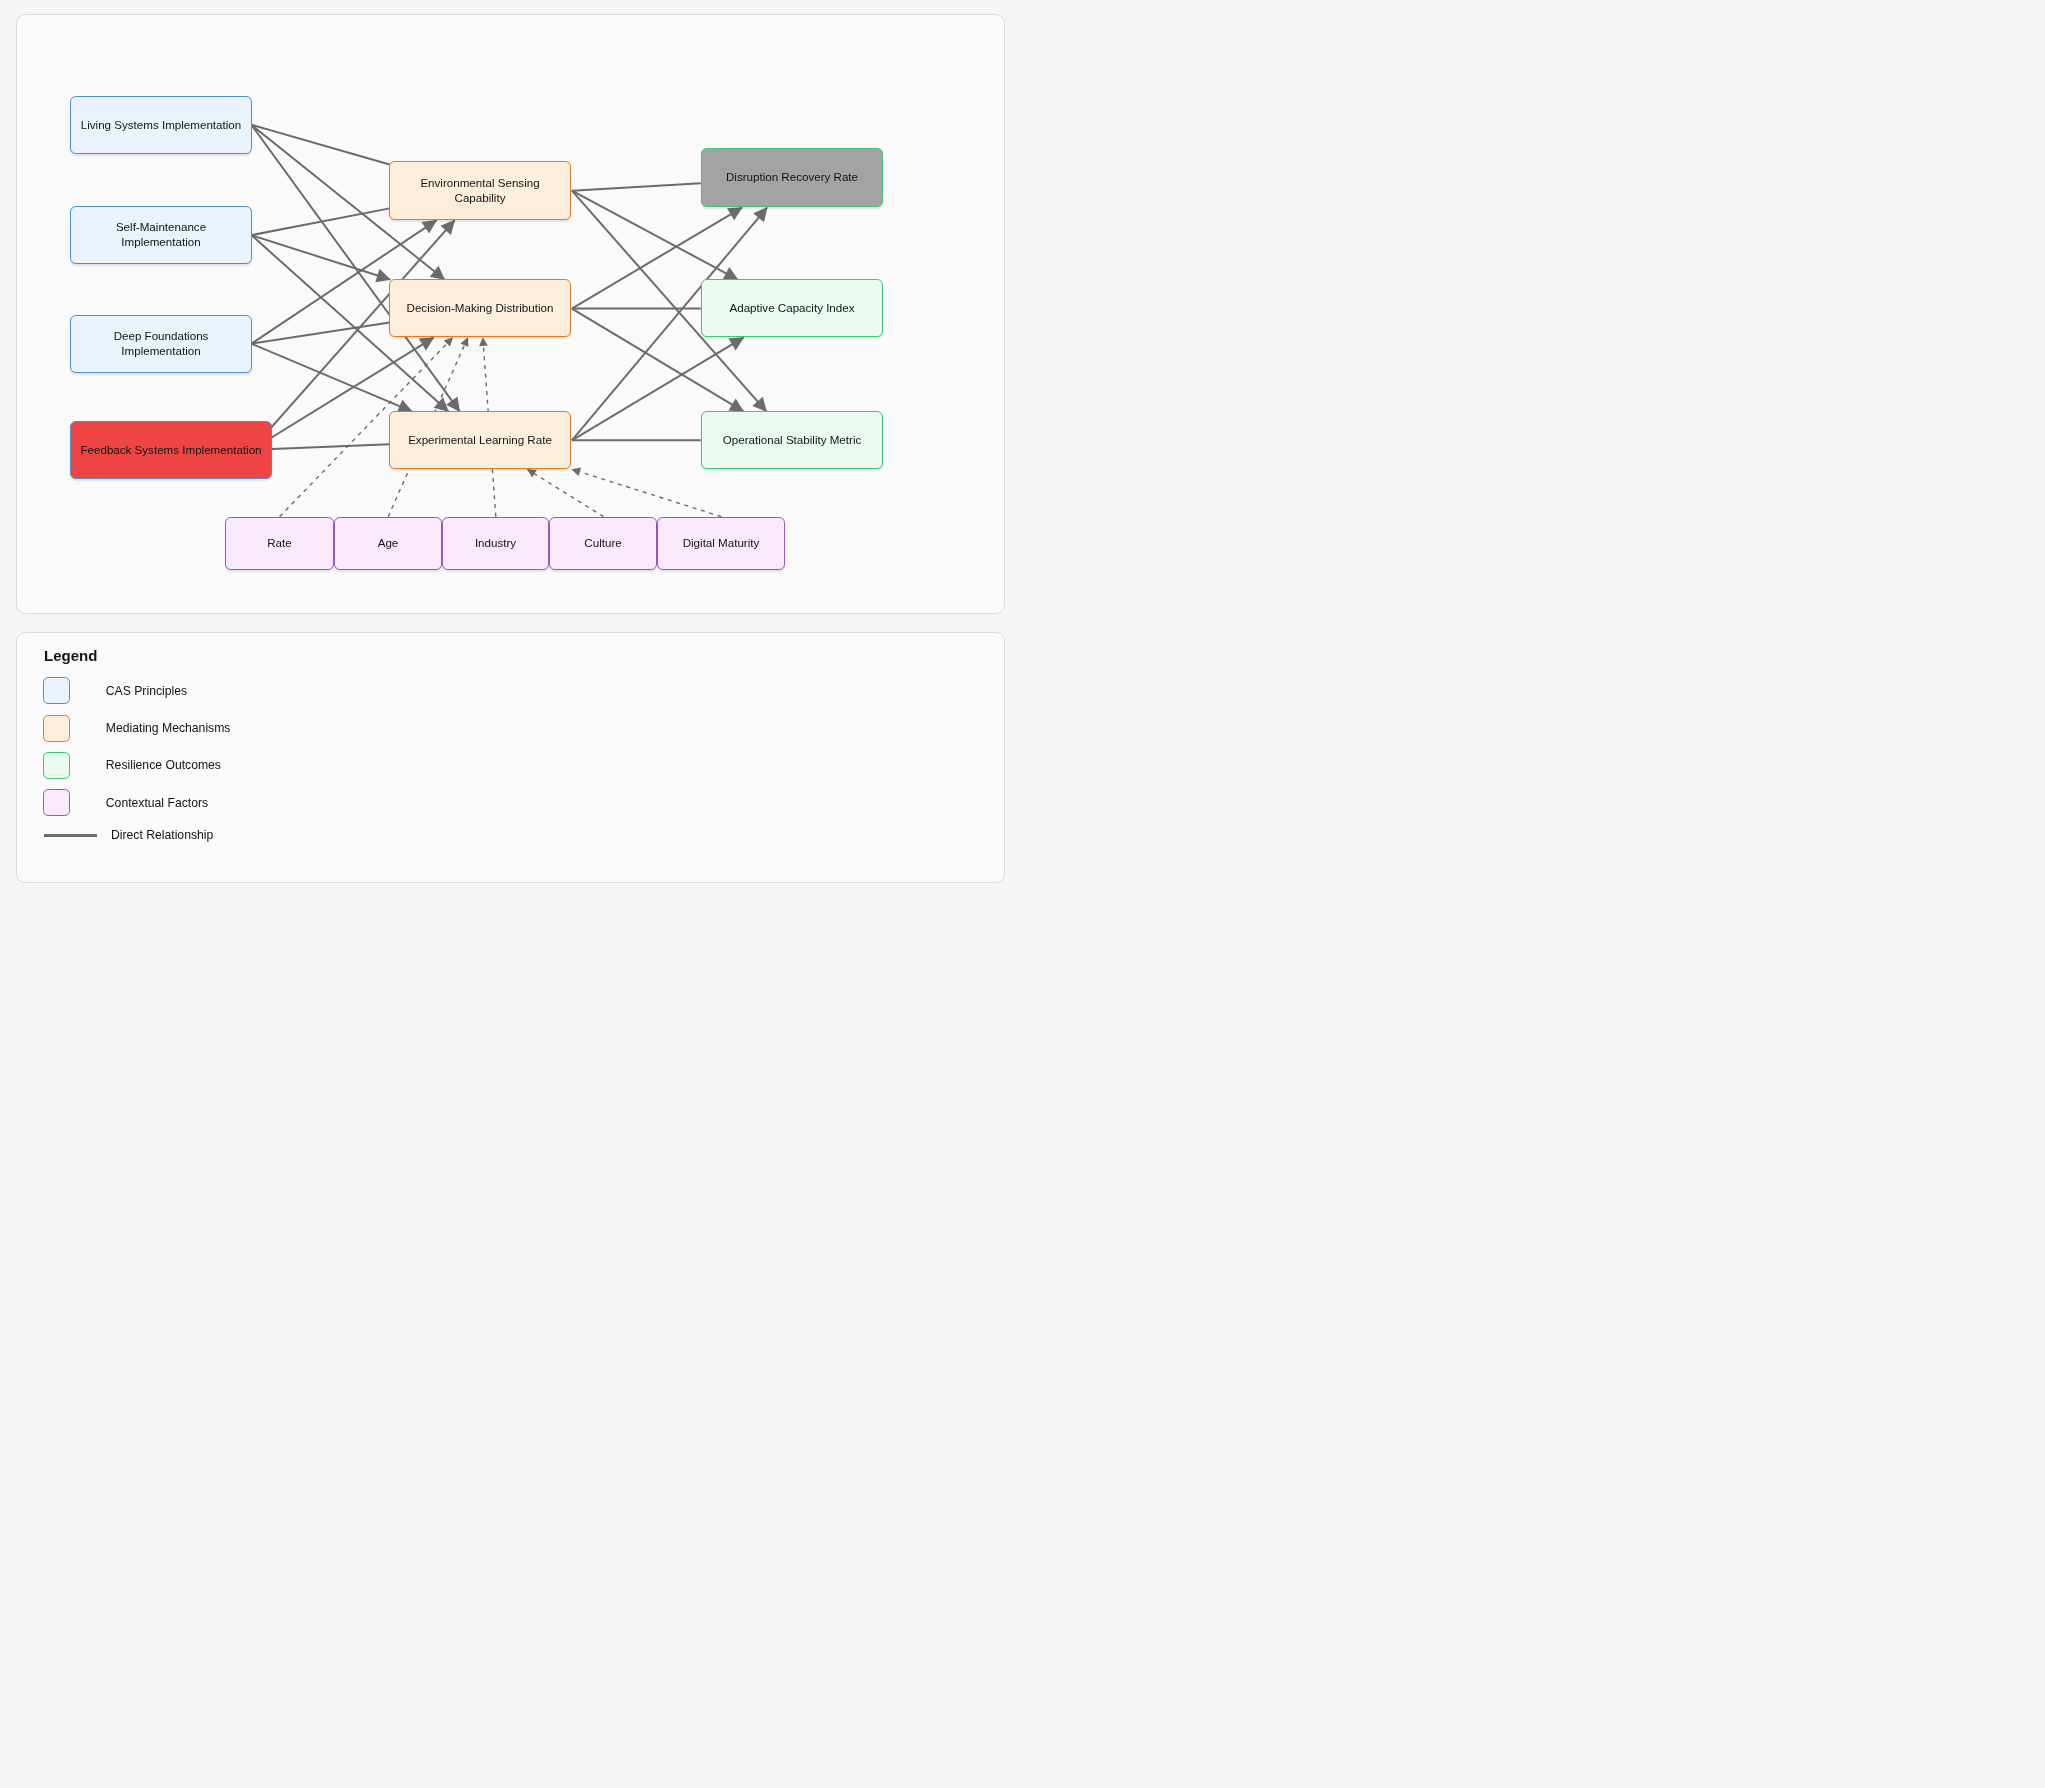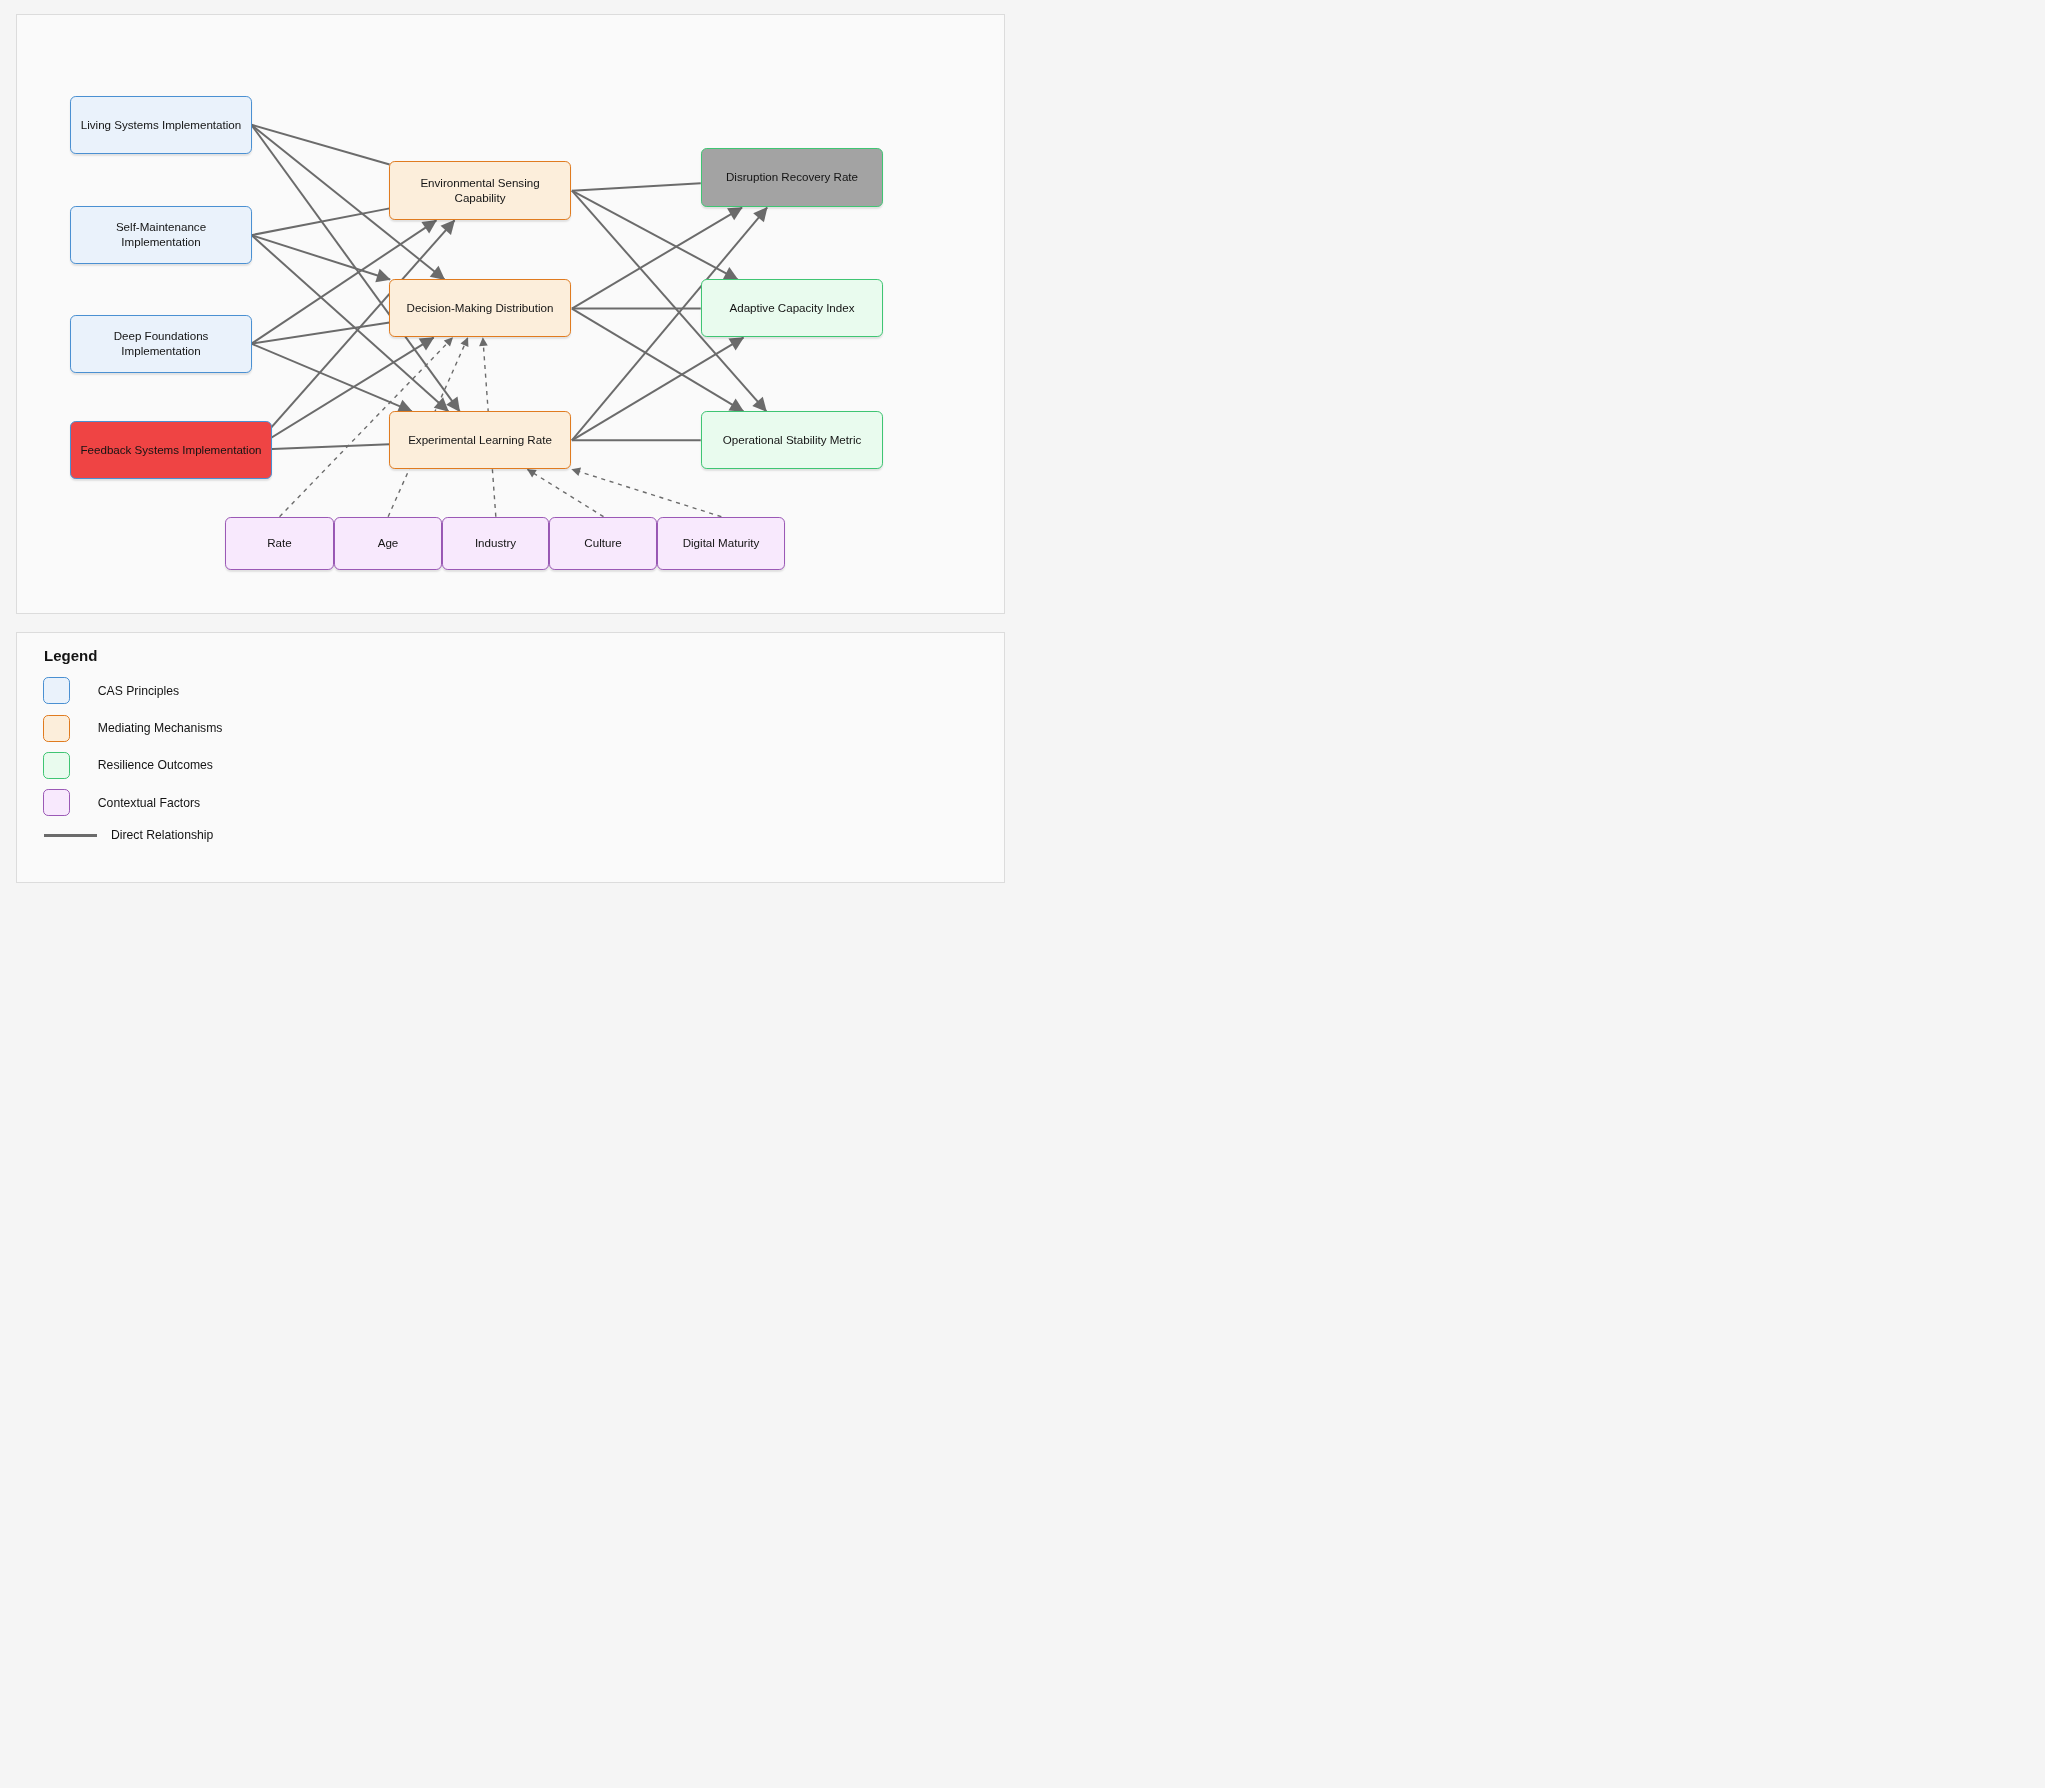--- a/index.html
+++ b/index.html
@@ -1,27 +1,27 @@
 <!DOCTYPE html>
 <html style="font-size:9.3px"><head>
 <meta charset="utf-8">
 <style>
   html,body{margin:0;padding:0;background:#f5f5f5;font-family:"Liberation Sans",sans-serif;}
   .stage{position:relative;width:1023px;height:894px;background:#f5f5f5;overflow:hidden;}
-  .panel{position:absolute;background:#fafafa;border:0.6px solid #dcdcdc;border-radius:0;box-sizing:border-box;}
+  .panel{position:absolute;background:#fafafa;border:0.6px solid #dcdcdc;border-radius:9px;box-sizing:border-box;}
   #diagram-panel{left:16.3px;top:14px;width:989px;height:600px;}
   #legend-panel{left:16.3px;top:632px;width:989px;height:251px;}
   #edge-layer{position:absolute;left:0;top:0;pointer-events:none;}
   #node-layer{position:absolute;left:0;top:0;width:0;height:0;}
   .node{position:absolute;display:flex;align-items:center;justify-content:center;
         text-align:center;border-radius:5.8px;font-size:11.6px;line-height:1.28;color:#141414;
         padding:3.5px 7px;box-sizing:border-box;box-shadow:0 1.2px 1.7px rgba(0,0,0,0.10);}
   .legend-inner{padding:14px 0 0 25.5px;}
   .legend-title{font-size:15px;font-weight:bold;color:#141414;margin:0 0 12.8px 1.2px;}
-  .legend-row{display:flex;align-items:center;margin-bottom:9.3px;height:28px;}
+  .legend-row{display:flex;align-items:center;margin-bottom:9.3px;height:28px;gap:8px;}
   .swatch{width:27px;height:27px;border-radius:5.2px;box-sizing:border-box;margin-right:28px;background:#fff;}
   .legend-label{font-size:12.2px;color:#141414;}
   .legend-line-row{display:flex;align-items:center;margin-bottom:5.8px;height:18.6px;}
   .line-sample{width:53px;margin:0 14px 0 1.2px;}
   .line-solid{height:2.9px;}
   .line-dashed{height:0;border-top:1.7px dashed #8a8a8a;}
 </style>
 </head>
 <body>
 

